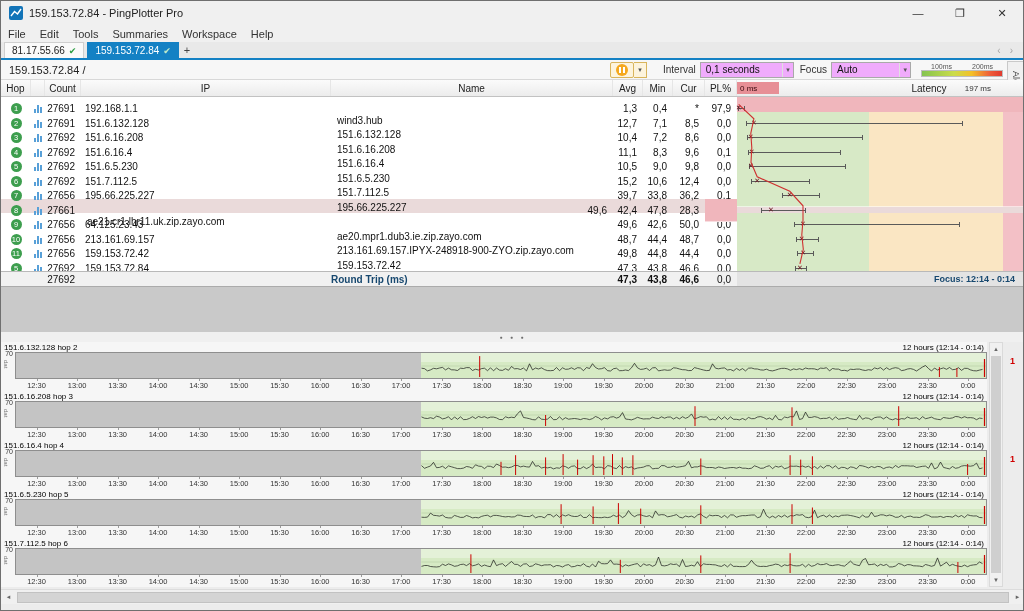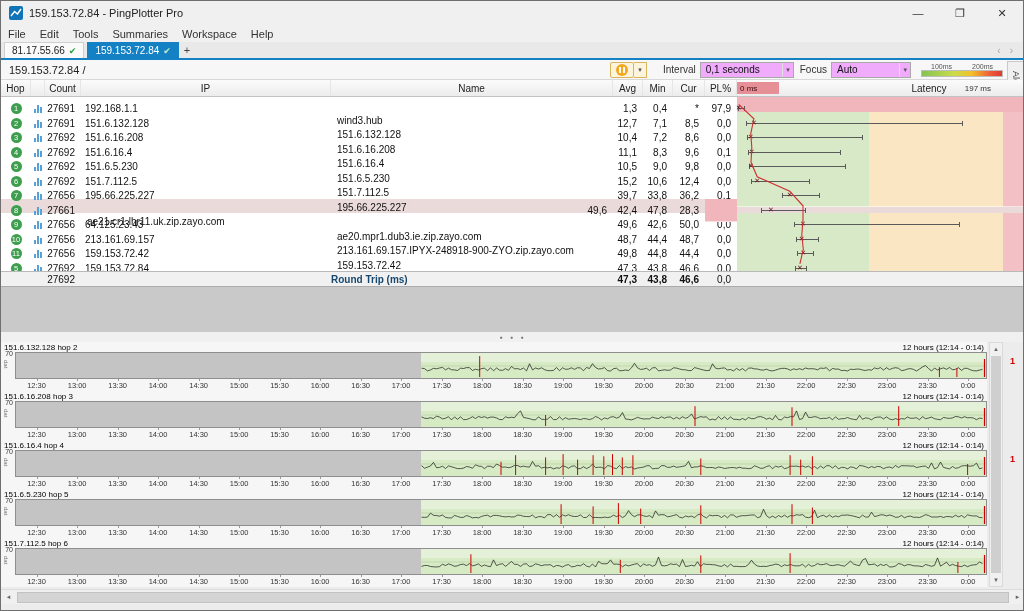--- a/index.html
+++ b/index.html
@@ -480,20 +480,21 @@
   <div class="summaryrow gridcols">
     <div></div>
     <div></div>
     <div class="sum-n">27692</div>
     <div></div>
     <div class="sum-label">Round Trip (ms)</div>
     <div class="sum-b">47,3</div>
     <div class="sum-b">43,8</div>
     <div class="sum-b">46,6</div>
     <div class="sum-n">0,0</div>
+    <div class="sum-focus">Focus: 12:14 - 0:14</div>
   </div>
 
   <div class="graypanel"></div>
   <div class="splitter">
     <span>● ● ●</span>
   </div>
 
   <div class="timelines" id="timelines">
       <div class="tgraph">
         <div class="ghead">

